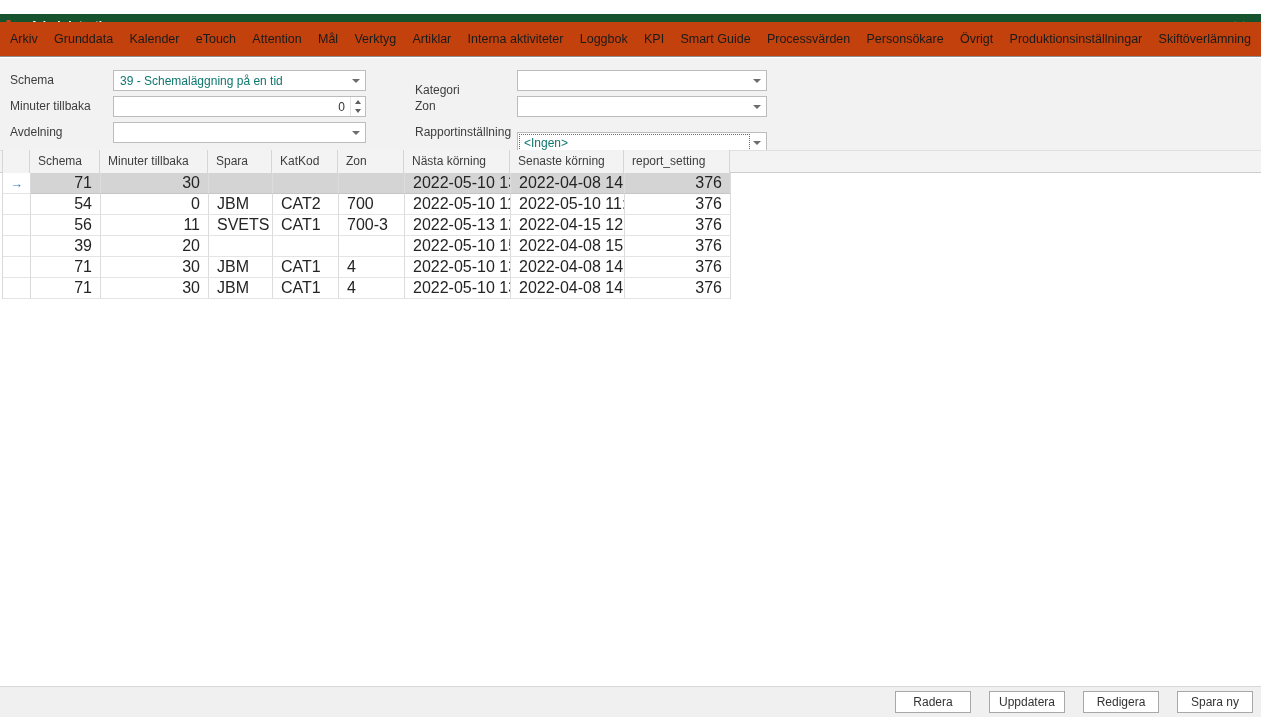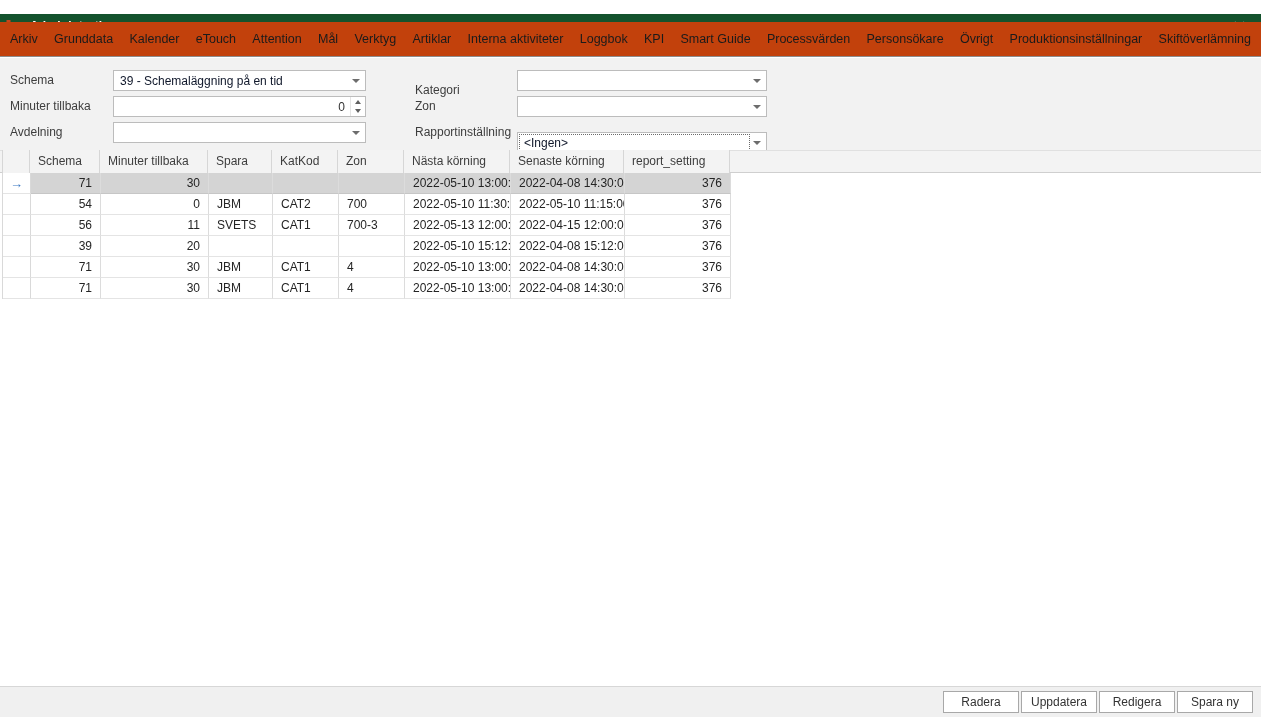--- a/index.html
+++ b/index.html
@@ -39,21 +39,21 @@
     position:absolute; top:58px; left:0; right:0; height:92px;
     background:#f2f2f2;
   }
   .form-label { position:absolute; font-size:12px; color:#3d3d3d; }
   .combo, .spinbox {
     position:absolute; height:21px; background:#ffffff;
     border:1px solid #bcbcbc; display:flex; align-items:stretch;
   }
   .combo-value {
     flex:1; display:flex; align-items:center; padding-left:6px;
-    font-size:12px; color:#0f172a; overflow:hidden; white-space:nowrap; position:relative;
+    font-size:12px; color:#0f766e; overflow:hidden; white-space:nowrap; position:relative;
   }
   .combo-arrow-zone { width:18px; display:flex; align-items:center; justify-content:center; }
   .arrow-down {
     width:0; height:0; border-left:4px solid transparent; border-right:4px solid transparent;
     border-top:4px solid #6d6d6d;
   }
   .focus-rect {
     position:absolute; left:1px; top:1px; bottom:1px; right:16px;
     border:1px dotted #6a6a6a; pointer-events:none;
   }
@@ -76,21 +76,21 @@
   .hcell.ind { padding:0; background:#f3f3f3; }
   .grid-body { border-left:1px solid #d9d9d9; }
   .grow { display:flex; height:21px; background:#ffffff; }
   .icell {
     width:28px; height:21px; background:#ffffff;
     border-right:1px solid #d9d9d9; border-bottom:1px solid #e4e4e4;
     display:flex; align-items:center; justify-content:center;
     color:#3a78c2; font-size:13px;
   }
   .gcell {
-    height:21px; line-height:20px; padding:0 8px; font-size:12px; color:#242424;
+    height:21px; line-height:20px; padding:0 8px; font-size:16px; color:#242424;
     border-right:1px solid #dcdcdc; border-bottom:1px solid #e4e4e4;
     overflow:hidden; white-space:nowrap; background:#ffffff;
   }
   .grow.selected .gcell { background:#d4d4d4; border-bottom-color:#c6c6c6; }
   .hind { width:28px; border-right:1px solid #d6d6d6; border-left:1px solid #d6d6d6; height:23px; }
   
   .footer {
     position:absolute; left:0; right:0; bottom:0; height:31px;
     background:#f0f0f0; border-top:1px solid #d7d7d7;
     display:flex; align-items:center; justify-content:flex-end;
@@ -281,19 +281,19 @@
         <div class="gcell" style="width: 66px; text-align: left;">CAT1</div>
         <div class="gcell" style="width: 66px; text-align: left;">4</div>
         <div class="gcell" style="width: 106px; text-align: left;">2022-05-10 13:00:00</div>
         <div class="gcell" style="width: 114px; text-align: left;">2022-04-08 14:30:00</div>
         <div class="gcell" style="width: 106px; text-align: right;">376</div>
       </div>
     </div>
 </div>
 
 <div class="footer">
-  <div style="display:flex; gap:2px;border-radius:7px;">
+  <div style="display:flex; gap:18px;border-radius:7px;">
       <button class="btn">Radera</button>
       <button class="btn">Uppdatera</button>
       <button class="btn">Redigera</button>
       <button class="btn">Spara ny</button>
     </div>
 </div>
 
 </body></html>

